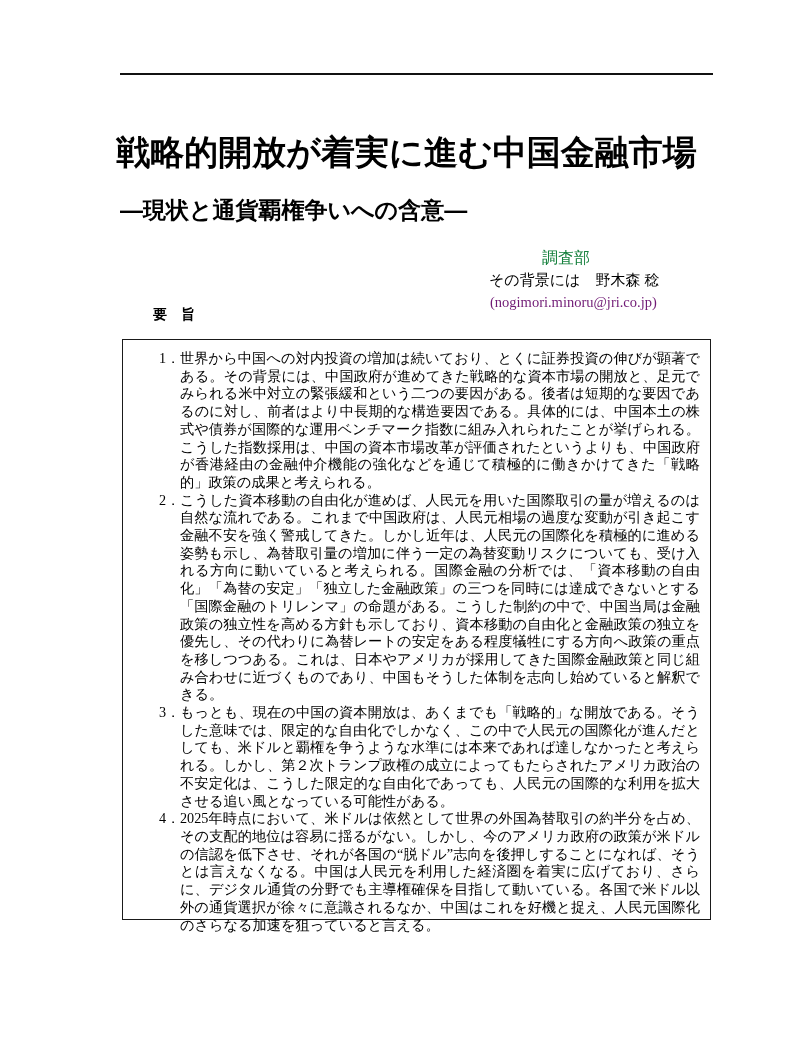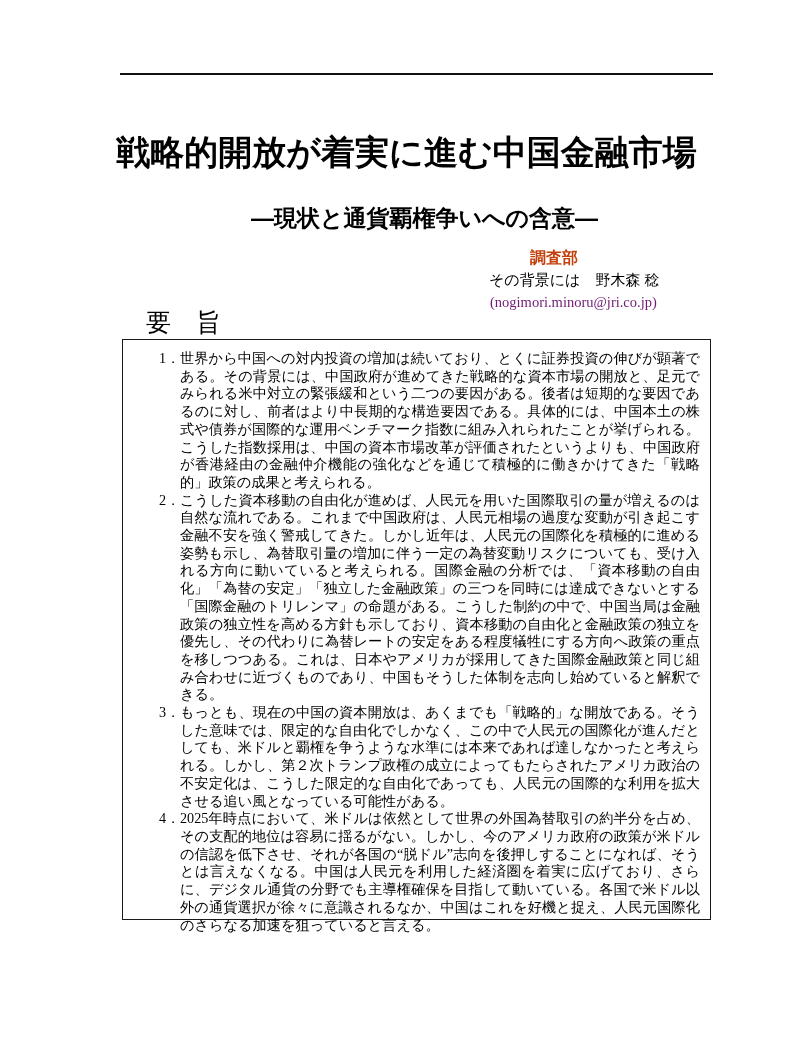--- a/index.html
+++ b/index.html
@@ -17,43 +17,43 @@
   }
   .title {
     position:absolute; left:110px; top:133px; width:593px;
     margin:0; text-align:center;
     font-family:"Liberation Serif","DejaVu Serif",serif;
     font-weight:bold; font-size:34px; line-height:1.2;
     color:#000; white-space:nowrap;
   }
   .subtitle {
     position:absolute; left:120px; top:197px; width:593px;
-    margin:8px; text-align:center;
+    margin:0; text-align:left;
     font-family:"Liberation Sans","DejaVu Sans",sans-serif;
     font-weight:bold; font-size:23px; line-height:1.2; color:#000;
   }
   .author-dept {
-    position:absolute; left:530px; top:248px;
+    position:absolute; left:542px; top:248px;
     font-family:"Liberation Sans","DejaVu Sans",sans-serif;
-    font-weight:bold; font-size:16px; color:#c2410c;
+    font-weight:normal; font-size:16px; color:#15803d;
   }
   .author-name {
     position:absolute; left:489px; top:271px;
     font-family:"Liberation Sans","DejaVu Sans",sans-serif;
     font-size:15px; color:#000;
   }
   .author-email {
     position:absolute; left:490px; top:294px;
     font-family:"Liberation Serif","DejaVu Serif",serif;
     font-size:14.5px; color:#701a75;
   }
   .abstract-heading {
-    position:absolute; left:146px; top:306px;
+    position:absolute; left:153px; top:306px;
     font-family:"Liberation Sans","DejaVu Sans",sans-serif;
-    font-weight:normal; font-size:25px; color:#000;
+    font-weight:bold; font-size:14px; color:#000;
   }
   .abstract-box {
     position:absolute; left:122px; top:339px;
     width:589px; height:581px;
     border:1.5px solid #1a1a1a;
     box-sizing:border-box;
     padding:10px 0 0 0;
   }
   .abstract-item {
     position:relative;

